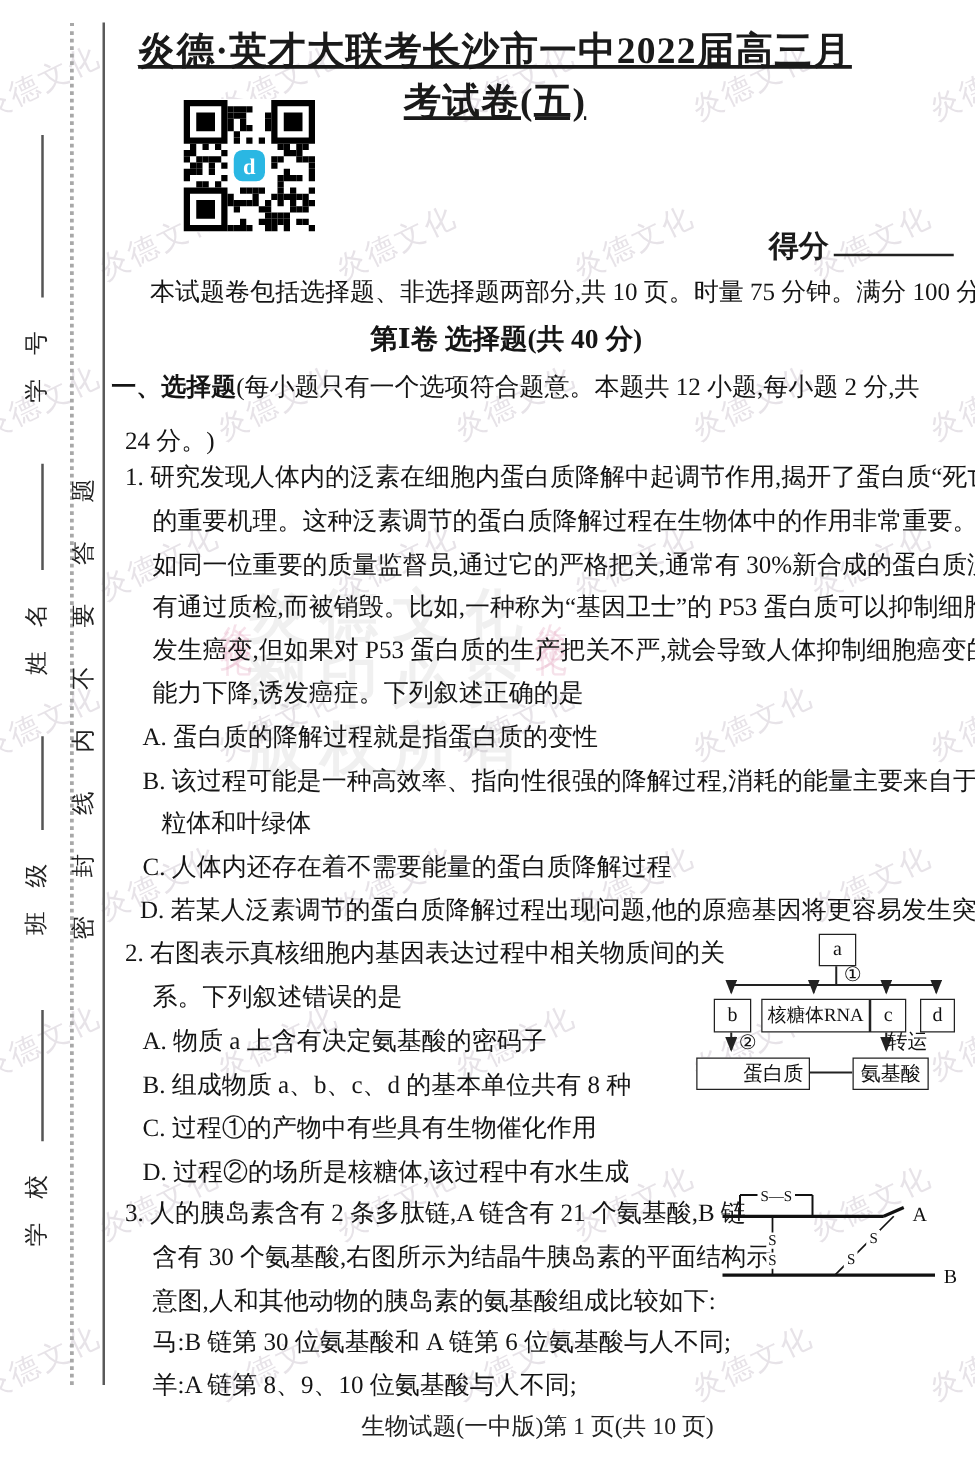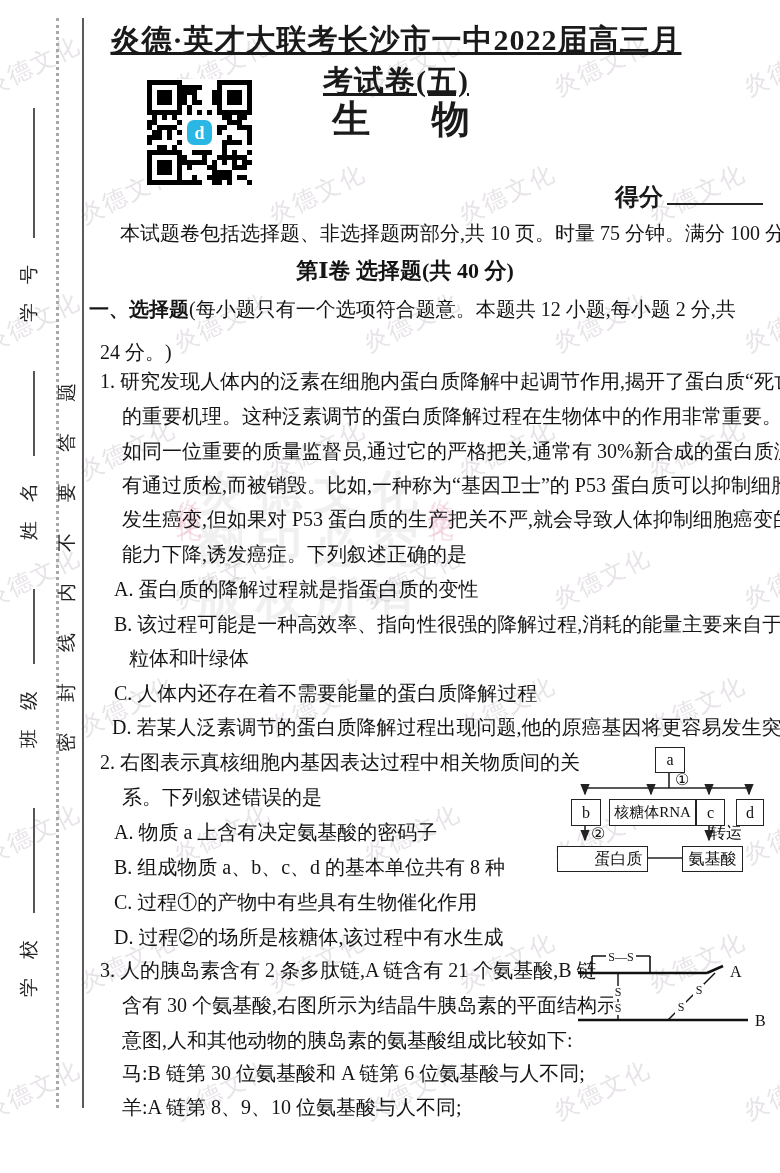--- a/index.html
+++ b/index.html
@@ -241,21 +241,20 @@
       <rect x="71" y="1" width="35" height="35" fill="#000"></rect>
       <rect x="76" y="6" width="25" height="25" fill="#fff"></rect>
       <rect x="81" y="11" width="15" height="15" fill="#000"></rect>
       <rect x="1" y="71" width="35" height="35" fill="#000"></rect>
       <rect x="6" y="76" width="25" height="25" fill="#fff"></rect>
       <rect x="11" y="81" width="15" height="15" fill="#000"></rect>
       <rect x="37" y="37" width="33" height="33" fill="#ffffff" rx="6"></rect>
       <rect x="41" y="41" width="25" height="25" fill="#2ab7e3" rx="7"></rect>
       <text x="53.5" y="60" fill="#fff" font-size="18" font-weight="bold" text-anchor="middle">d</text>
     </svg>
-  <div class="subject">生 物</div>
   <div class="score">
     <span>得分</span><span class="score-line"></span>
   </div>
 
   <div id="lines">
       <div class="line" style="left: 120px; top: 220px;">本试题卷包括选择题、非选择题两部分,共 10 页。时量 75 分钟。满分 100 分。</div>
       <div class="line t-section t-center" style="left: 100px; top: 256px;">第Ⅰ卷  选择题(共 40 分)</div>
       <div class="line" style="left: 89px; top: 296px;"><span class="b">一、选择题</span>(每小题只有一个选项符合题意。本题共 12 小题,每小题 2 分,共</div>
       <div class="line" style="left: 100px; top: 339px; text-align: center;">24 分。)</div>
       <div class="line" style="left: 100px; top: 368px;">1. 研究发现人体内的泛素在细胞内蛋白质降解中起调节作用,揭开了蛋白质“死亡”</div>
@@ -336,13 +335,14 @@
       <text x="48" y="67">S</text>
       <text x="129" y="49">S</text>
       <text x="111" y="66">S</text>
     </g>
     <g fill="#111" font-size="16">
       <text x="160" y="32">A</text>
       <text x="185" y="81">B</text>
     </g>
   </svg>
 
+  <div class="footer">生物试题(一中版)第 1 页(共 10 页)</div>
 </div>
 
 </body></html>

